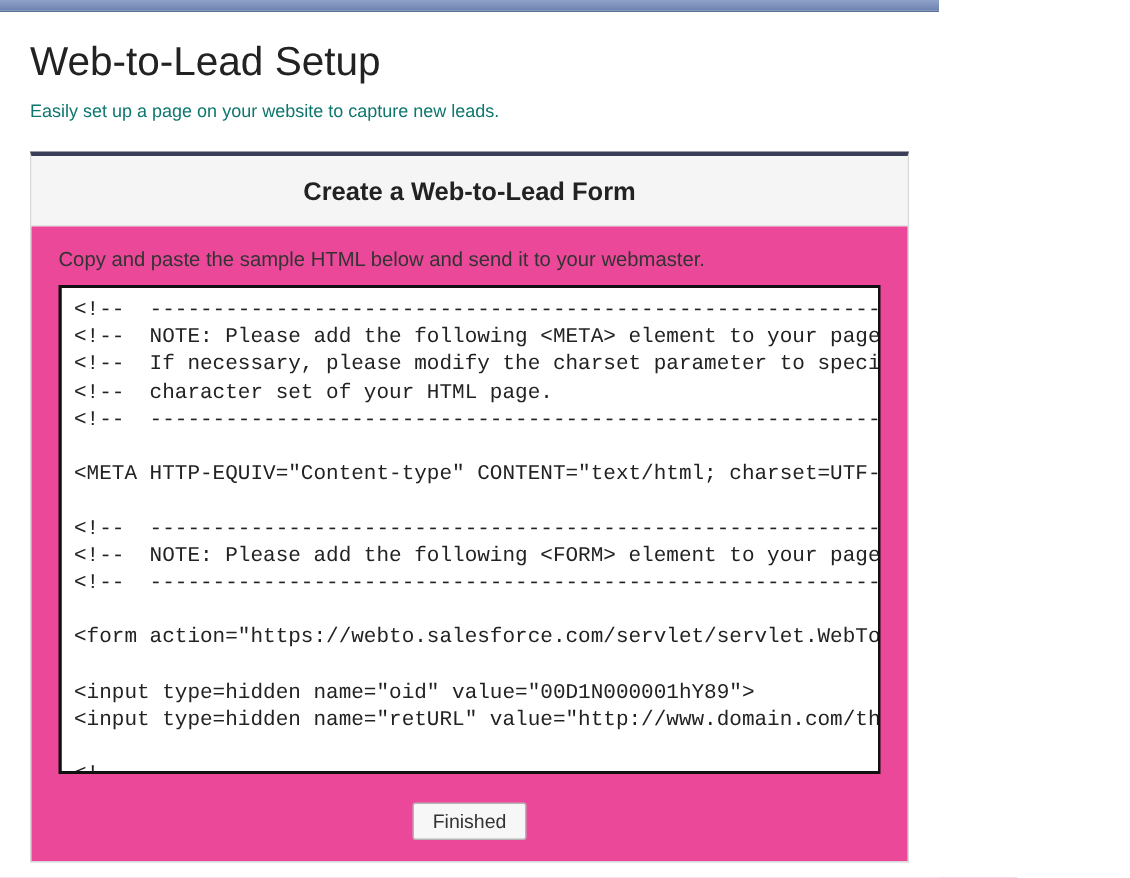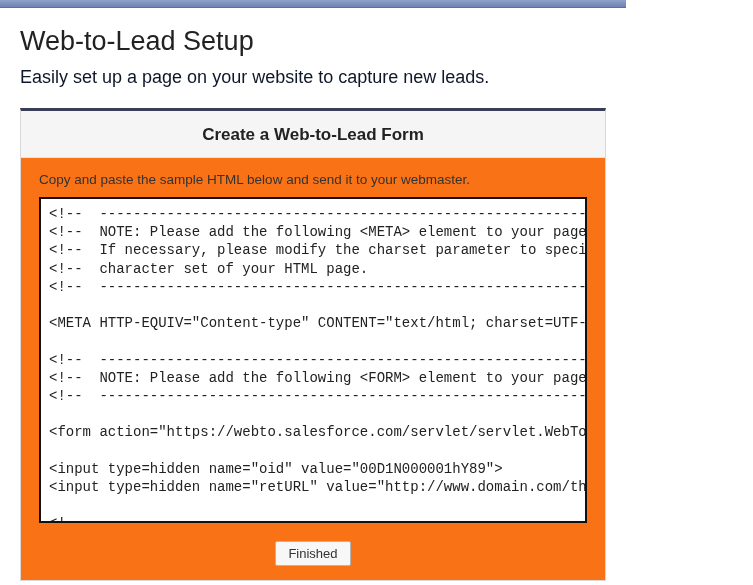--- a/index.html
+++ b/index.html
@@ -25,42 +25,42 @@
   .page-pad {
     padding: 0 20px;
   }
   .page-title {
     font-size: 27px;
     font-weight: normal;
     color: #222;
     margin: 18px 0 10px 0;
   }
   .page-subtitle {
-    font-size: 18px;
-    color: #0f172a;
+    font-size: 12px;
+    color: #0f766e;
     margin: 0 0 20px 0;
   }
   .panel {
     border: 1px solid #d8d8d8;
     border-top: 3px solid #3a3d57;
     background: #f5f5f5;
     padding: 0;
   }
   .panel-header {
     font-size: 17px;
     font-weight: bold;
     color: #222;
     padding: 14px 18px 12px 18px;
     background: #f5f5f5;
     border-bottom: 1px solid #e2e2e2;
     text-align: center;
   }
   .panel-body {
     padding: 14px 18px 14px 18px;
-    background: #f97316;
+    background: #ec4899;
   }
   .instruct {
     font-size: 13.5px;
     color: #333;
     margin: 0 0 10px 0;
   }
   .code-box {
     width: 100%;
     height: 326px;
     resize: none;

